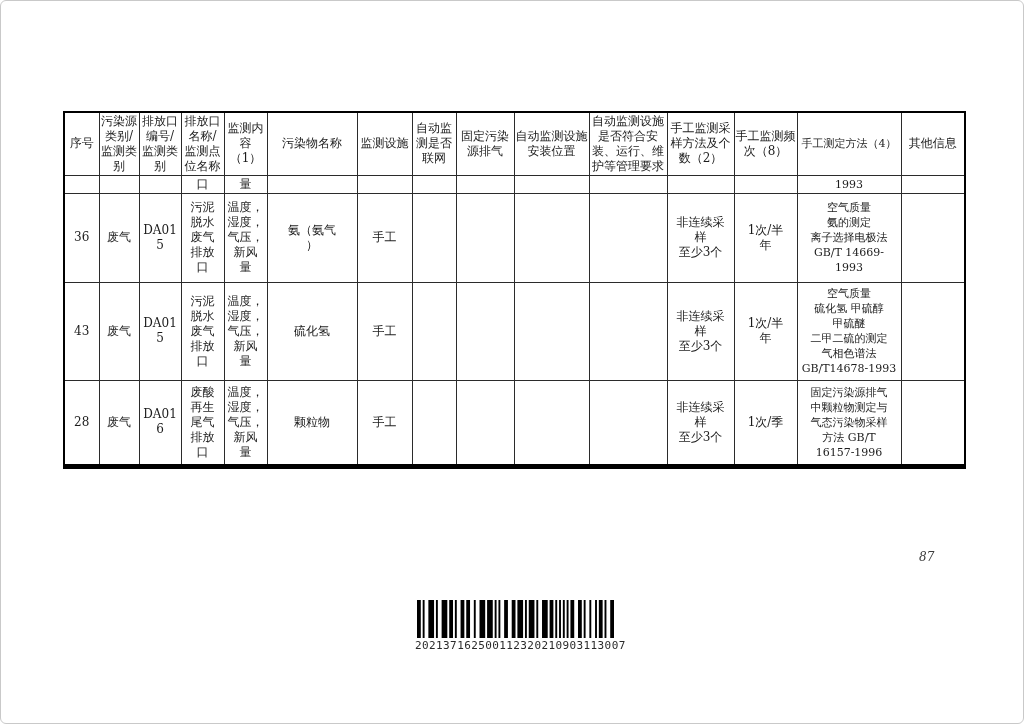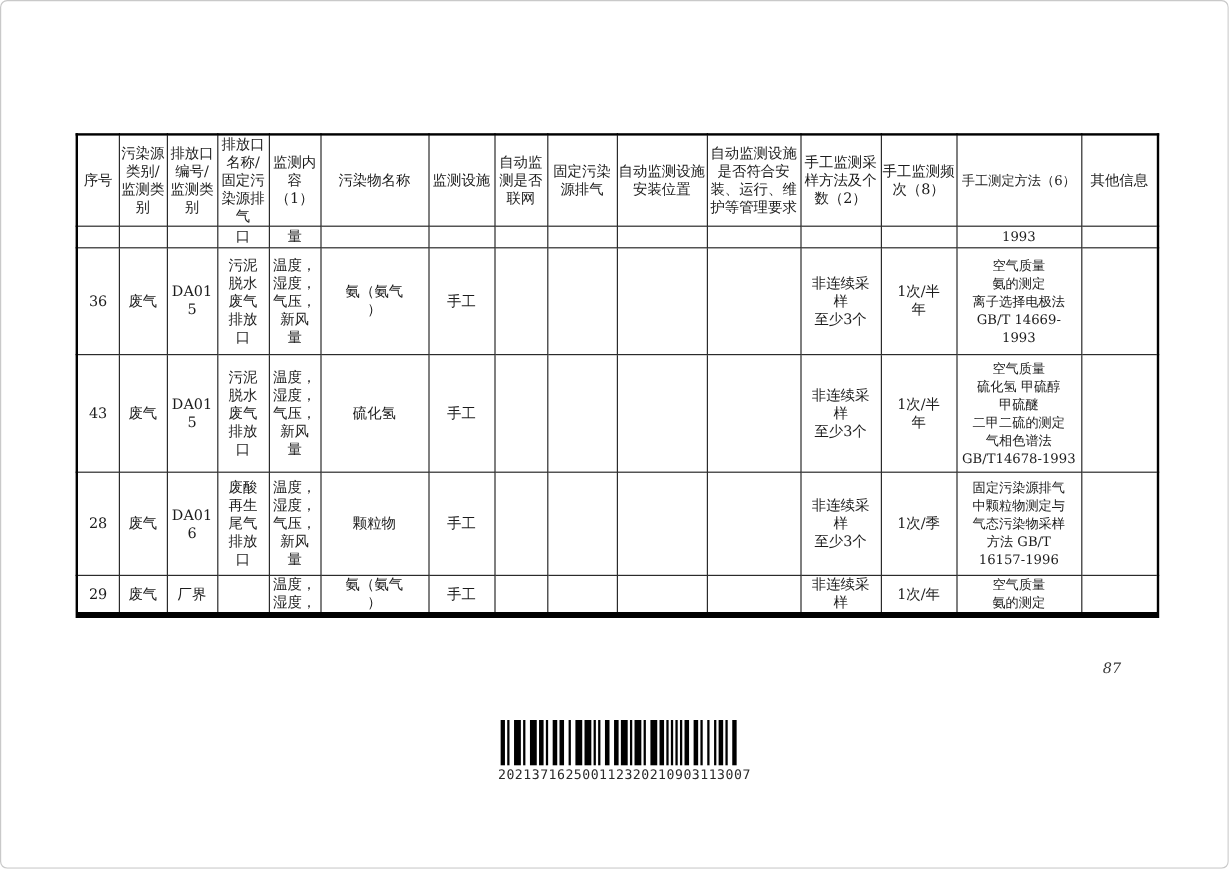--- a/index.html
+++ b/index.html
@@ -73,31 +73,31 @@
         <col style="width: 67px;">
         <col style="width: 63px;">
         <col style="width: 104px;">
         <col style="width: 64px;">
       </colgroup>
     <thead>
         <tr style="height: 63px;">
           <td>序号</td>
           <td>污染源类别/监测类别</td>
           <td>排放口编号/监测类别</td>
-          <td>排放口名称/固定污染源排气</td>
+          <td>排放口名称/监测点位名称</td>
           <td>监测内容（1）</td>
           <td>污染物名称</td>
           <td>监测设施</td>
           <td>自动监测是否联网</td>
           <td>固定污染源排气</td>
           <td>自动监测设施安装位置</td>
           <td>自动监测设施是否符合安装、运行、维护等管理要求</td>
           <td>手工监测采样方法及个数（2）</td>
           <td>手工监测频次（8）</td>
-          <td>手工测定方法（6）</td>
+          <td>手工测定方法（4）</td>
           <td>其他信息</td>
         </tr>
       </thead>
     <tbody>
         <tr style="height: 18px;">
           <td></td>
           <td></td>
           <td></td>
           <td>口</td>
           <td>量</td>
@@ -200,41 +200,20 @@
           <td></td>
           <td>非连续采
 样
 至少3个</td>
           <td>1次/季</td>
           <td>固定污染源排气
 中颗粒物测定与
 气态污染物采样
 方法 GB/T
 16157-1996</td>
-          <td></td>
-        </tr>
-        <tr style="height: 27px;">
-          <td>29</td>
-          <td>废气</td>
-          <td>厂界</td>
-          <td></td>
-          <td>温度，
-湿度，</td>
-          <td>氨（氨气
-）</td>
-          <td>手工</td>
-          <td></td>
-          <td></td>
-          <td></td>
-          <td></td>
-          <td>非连续采
-样</td>
-          <td>1次/年</td>
-          <td>空气质量
-氨的测定</td>
           <td></td>
         </tr>
       </tbody>
   </table>
 
   <div class="page-number">87</div>
 
   <div class="barcode-wrap">
     <svg class="barcode-bars" width="197" height="38" preserveAspectRatio="none" viewBox="0 0 104 38">
         <rect x="0" y="0" width="2" height="38" fill="#000"></rect>

